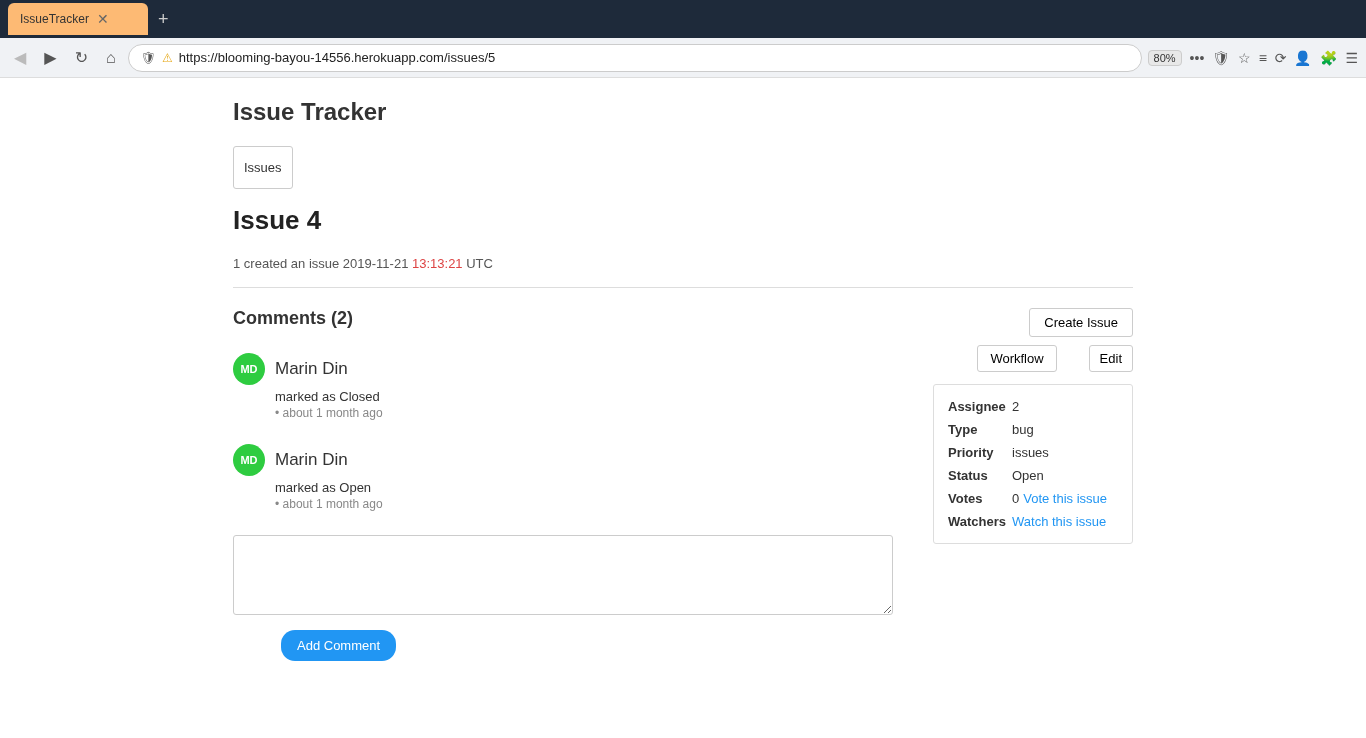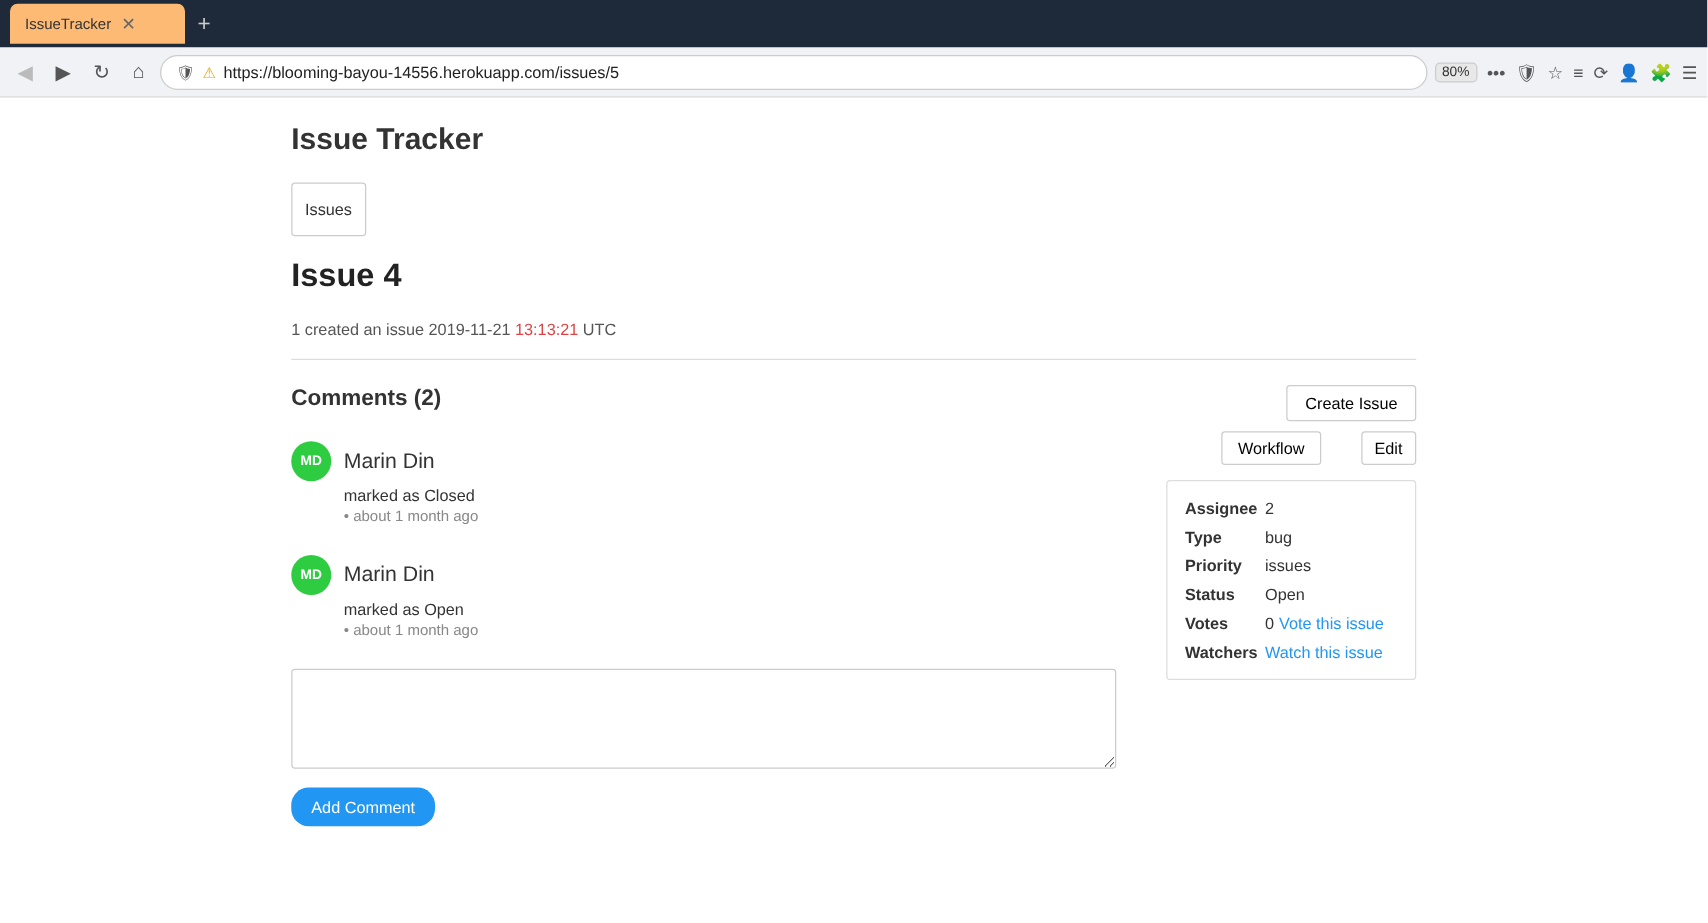--- a/index.html
+++ b/index.html
@@ -217,20 +217,21 @@
     }
 
     .add-comment-btn {
       background: #2196f3;
       color: #fff;
       border: none;
       border-radius: 14px;
       padding: 8px 16px;
       font-size: 13px;
       cursor: pointer;
+      margin-left: 48px;
     }
 
     
     .sidebar {
       width: 200px;
       flex-shrink: 0;
     }
     .sidebar-actions {
       display: flex;
       flex-direction: column;

